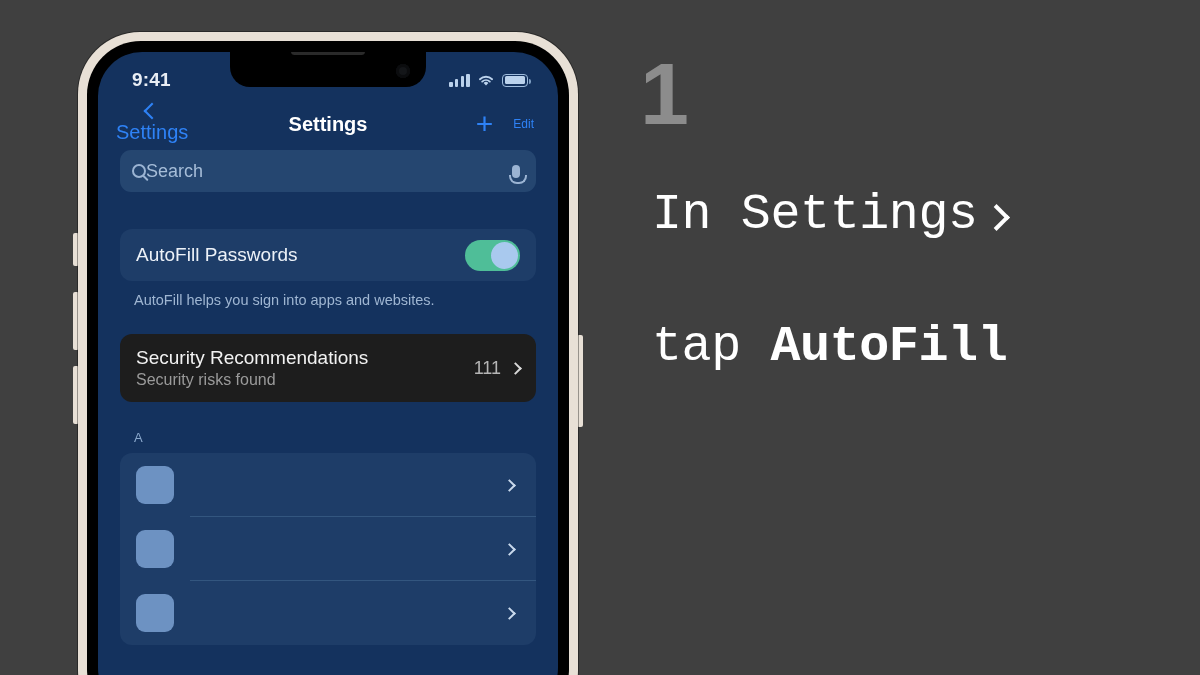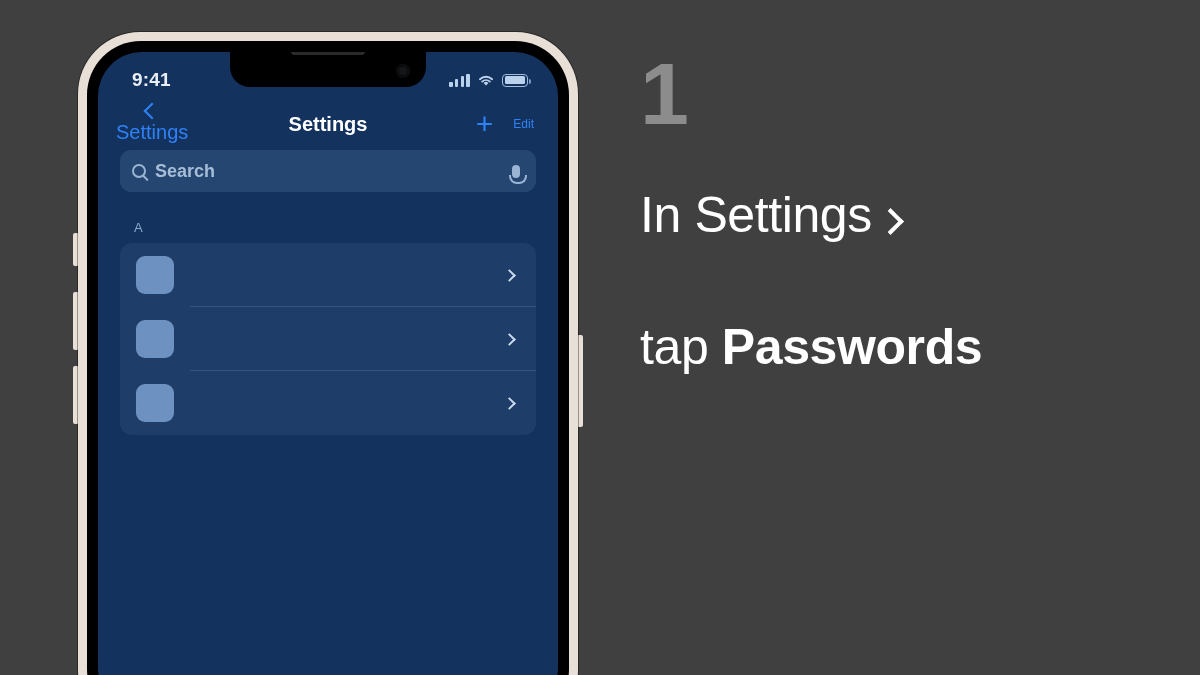--- a/index.html
+++ b/index.html
@@ -87,21 +87,21 @@
   #nav-title{ position:absolute; left:0; right:0; text-align:center; color:#fff; font-size:20px; font-weight:700; }
   #nav-right{ margin-left:auto; display:flex; align-items:center; gap:20px; margin-right:24px; z-index:2; }
   #nav-add{ color:#2E82F6; font-size:30px; font-weight:300; line-height:1; }
   #nav-edit{ color:#2E82F6; font-size:12px; }
 
   
   #content{ position:absolute; top:98px; left:0; right:0; bottom:0; padding:0 22px; }
 
   #search-bar{
     height:42px; background:#254670; border-radius:11px;
-    display:flex; align-items:center; padding:0 12px; gap:9px;font-weight:bold;
+    display:flex; align-items:center; padding:0 12px; 
   }
   #search-glass{ width:14px; height:14px; border:2px solid #9BB4D3; border-radius:50%; position:relative; flex:none; }
   #search-glass::after{ content:""; position:absolute; right:-5px; bottom:-3px; width:7px; height:2px; background:#9BB4D3; transform:rotate(45deg); border-radius:1px; }
   #search-placeholder{ color:#A6BDD8; font-size:18px; flex:1; }
   #mic-icon{ width:8px; height:13px; background:#9BB4D3; border-radius:4px; position:relative; flex:none; margin-right:4px; }
   #mic-icon::after{ content:""; position:absolute; left:-3px; bottom:-6px; width:14px; height:7px; border:2px solid #9BB4D3; border-top:none; border-radius:0 0 8px 8px; }
 
   .card{ background:#1E3D68; border-radius:12px; }
 
   #autofill-card{ margin-top:37px; height:52px; display:flex; align-items:center; padding:0 16px; }
@@ -132,23 +132,24 @@
   .row-chevron{ width:9px; height:9px; border-top:2.3px solid #C9D9EC; border-right:2.3px solid #C9D9EC; transform:rotate(45deg); margin-right:6px; flex:none; }
   .row-sep{ position:absolute; left:70px; right:0; bottom:0; height:1px; background:#33567F; }
 
   
   #panel{ position:absolute; left:640px; top:0; width:520px; height:675px; }
   #step-number{
     color:#8C8C8C; font-size:88px; font-weight:700; line-height:1;
     position:absolute; top:50px; left:0; letter-spacing:-1px;
   }
   #instruction{
-    position:absolute; top:182px; left:0; width:500px;
+    position:absolute; top:182px; left:12px; width:500px;
     color:#FFFFFF; font-size:50px; line-height:1.32; font-weight:400;
     letter-spacing:-.4px;
+    font-family:Liberation Mono, monospace;
   }
   #instruction .bold{ font-weight:700; }
   .inline-chev{
     display:inline-block; width:19px; height:19px;
     border-top:4px solid #fff; border-right:4px solid #fff;
     transform:rotate(45deg); vertical-align:1px; margin:0 4px 0 9px;
   }
 </style>
 </head>
 <body>
@@ -202,21 +203,36 @@
         </div>
 
         <div id="content">
 
           <div id="search-bar">
             <span id="search-glass"></span>
             <span id="search-placeholder">Search</span>
             <span id="mic-icon"></span>
           </div>
 
-
+          <div id="autofill-card" class="card">
+            <span id="autofill-label">AutoFill Passwords</span>
+            <span id="autofill-toggle">
+              <span id="autofill-knob"></span>
+            </span>
+          </div>
+          <div id="autofill-footnote">AutoFill helps you sign into apps and websites.</div>
+
+          <div id="security-card">
+            <div id="security-texts">
+              <div id="security-title">Security Recommendations</div>
+              <div id="security-sub">Security risks found</div>
+            </div>
+            <span id="security-count">111</span>
+            <span id="security-chevron"></span>
+          </div>
 
           <div id="section-header-a">A</div>
 
           <div id="list-card">
             <div class="list-row">
               <span class="row-avatar"></span>
               <span class="row-lines">
                 <span class="row-line short"></span>
                 <span class="row-line long"></span>
               </span>
@@ -245,17 +261,17 @@
         </div>
       </div>
     </div>
   </div>
 
   <div id="panel">
     <div id="step-number">1</div>
     <div id="instruction">
       <span>In Settings</span><span class="inline-chev"></span><br>
       <br>
-      <span>tap </span><span class="bold">Passwords</span><br>
+      <span>tap </span><span class="bold">AutoFill</span><br>
     </div>
   </div>
 
 </div>
 
 </body></html>

